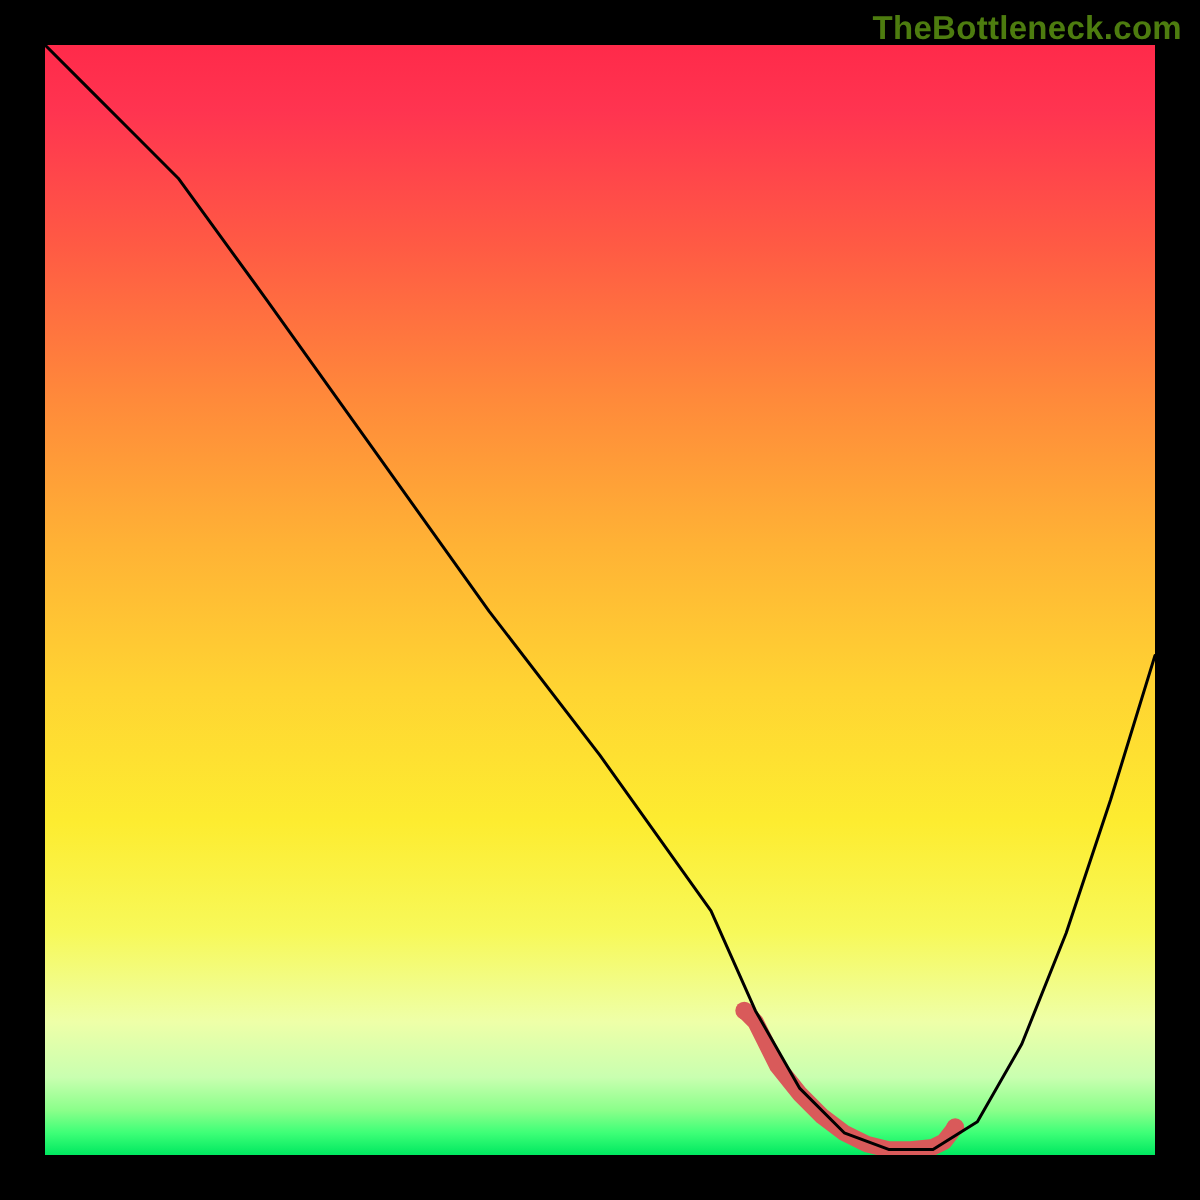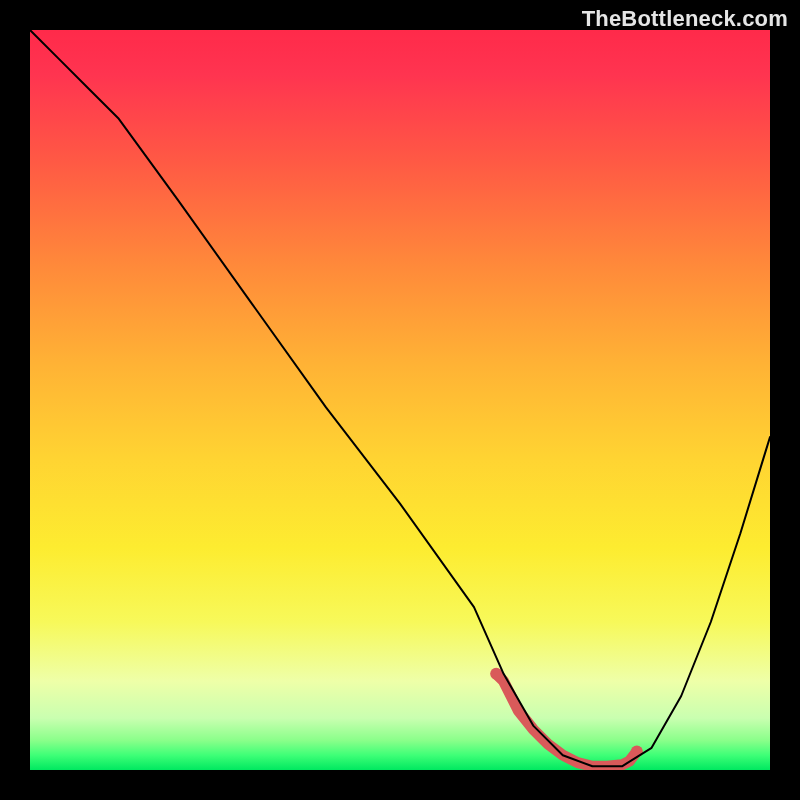--- a/index.html
+++ b/index.html
@@ -10,21 +10,21 @@
     height: 800px;
     background: #000;
   }
   .watermark {
     position: absolute;
     top: 6px;
     right: 12px;
     font-family: Arial, Helvetica, sans-serif;
     font-size: 22px;
     font-weight: bold;
-    color: #e5e5e5;
+    color: #4d7c0f;
     letter-spacing: 0.2px;
     z-index: 10;
   }
   .plot-area {
     position: absolute;
     left: 30px;
     top: 30px;
     width: 740px;
     height: 740px;
     overflow: hidden;

